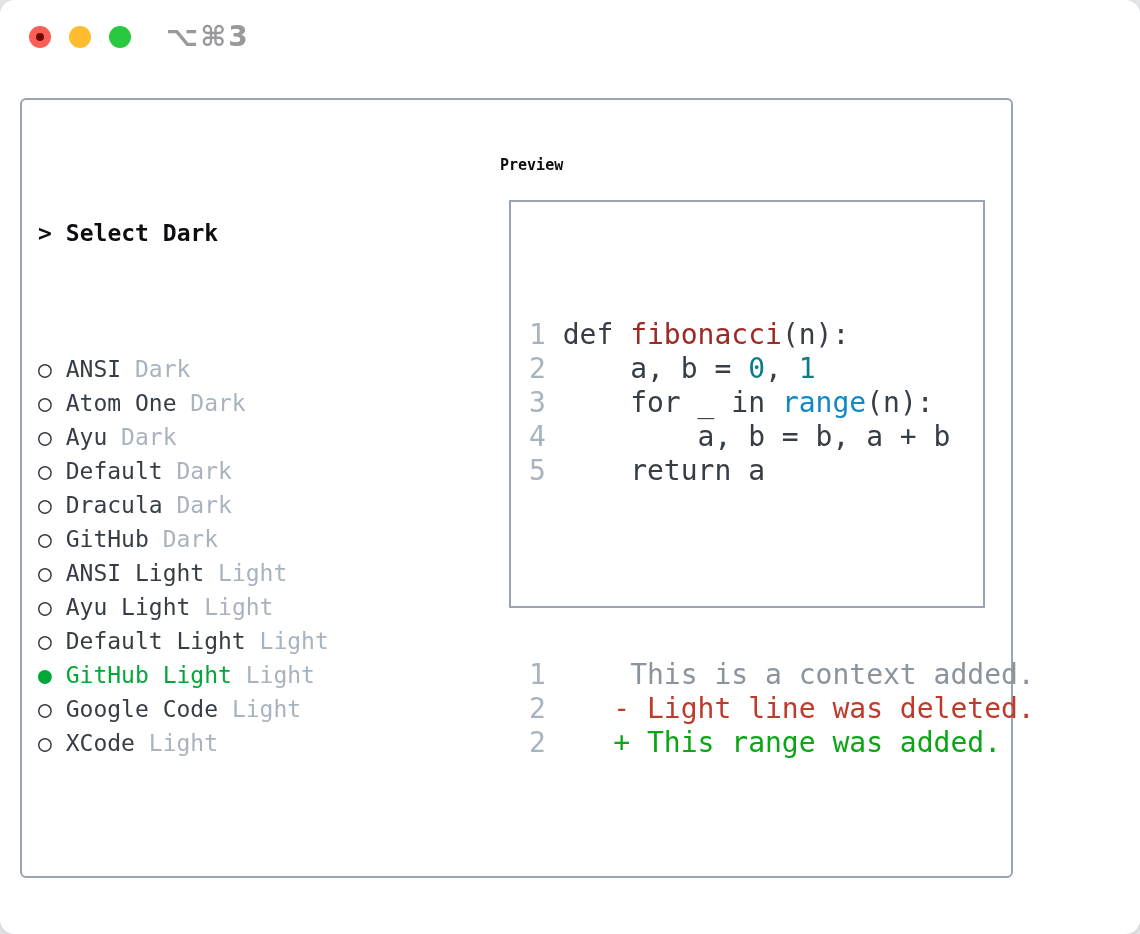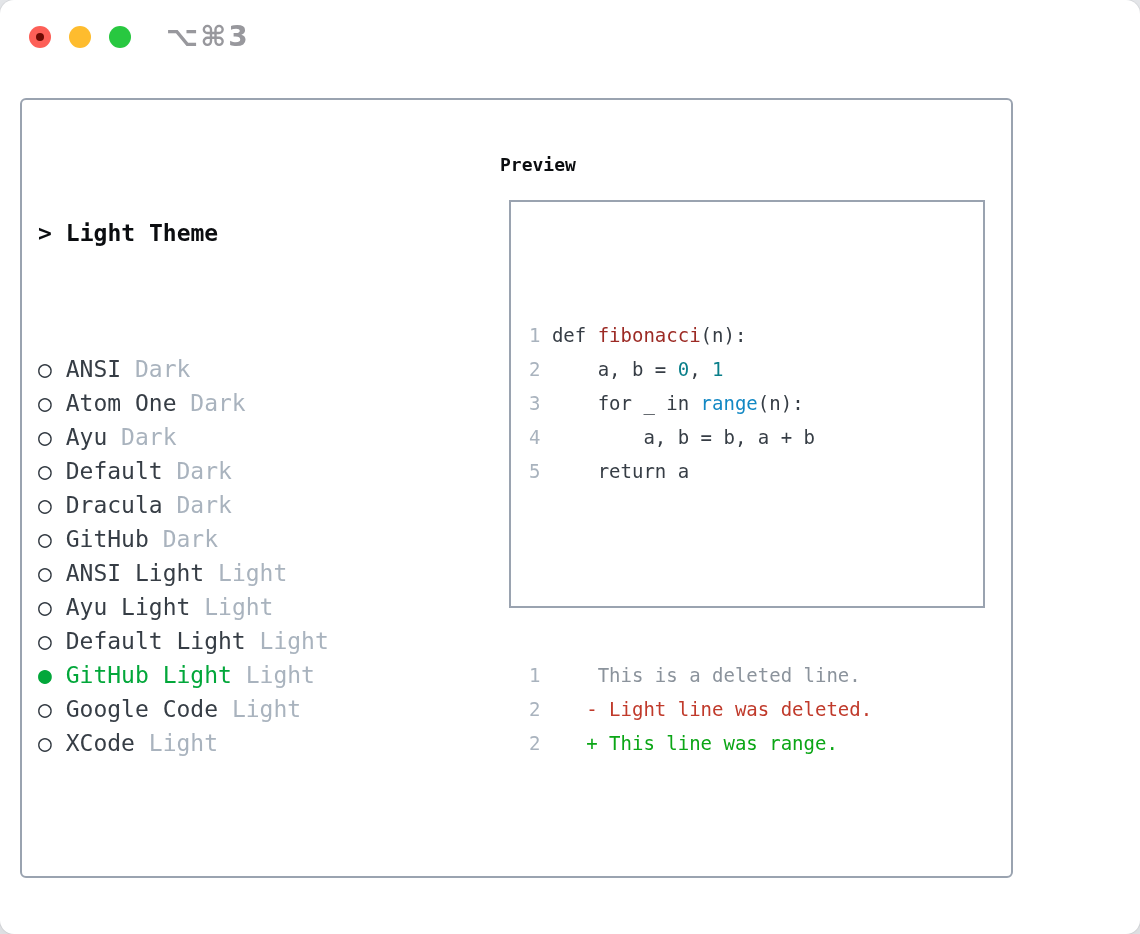--- a/index.html
+++ b/index.html
@@ -36,30 +36,30 @@
     font-size:23px; line-height:34px; white-space:pre; color:var(--ink);
   }
   .row { min-height:34px; }
   .row.hdr { font-weight:bold; color:#0b0d10; }
   .cursor { margin-right:14px; }
   .variant { color:var(--muted); }
   .sel { color:var(--selection_green); }
 
   
   .preview-title {
-    position:absolute; left:478px; top:48px; font-size:18px; line-height:34px;
+    position:absolute; left:478px; top:48px; font-size:15px; line-height:34px;
     font-weight:bold; color:#0b0d10; white-space:pre;
   }
   .pbox {
     position:absolute; left:487px; top:100px; width:472px; height:404px;
     border:2px solid var(--border); background:#fff;
   }
   .code {
     position:absolute; left:18px; top:48px;
-    font-size:19px; line-height:34px; white-space:pre;
+    font-size:28px; line-height:34px; white-space:pre;
   }
   .pline { min-height:34px; }
   .lnum { color:var(--muted); }
   .tok-plain    { color:var(--ink); }
   .tok-function { color:var(--function_red); }
   .tok-number   { color:var(--number_teal); }
   .tok-builtin  { color:var(--builtin_blue);margin-top:38px; }
   .tok-context  { color:var(--context_gray); }
   .tok-deleted  { color:var(--deleted_red); }
   .tok-added    { color:var(--added_green); }
@@ -72,21 +72,21 @@
   <span class="dot red">
     <span class="inner"></span>
   </span>
   <span class="dot yellow"></span>
   <span class="dot green"></span>
   <span class="win-title">⌥⌘3</span>
 
   <div class="panel">
 
     <div class="list">
-      <div class="row hdr"><span class="cursor">&gt;</span><span>Light Theme</span></div>
+      <div class="row hdr"><span class="cursor">&gt;</span><span>Select Dark</span></div>
 
       <div id="theme-rows"><div class="row"><span class="bullet">○</span><span class=""> ANSI</span><span class="variant"> Dark</span></div><div class="row"><span class="bullet">○</span><span class=""> Atom One</span><span class="variant"> Dark</span></div><div class="row"><span class="bullet">○</span><span class=""> Ayu</span><span class="variant"> Dark</span></div><div class="row"><span class="bullet">○</span><span class=""> Default</span><span class="variant"> Dark</span></div><div class="row"><span class="bullet">○</span><span class=""> Dracula</span><span class="variant"> Dark</span></div><div class="row"><span class="bullet">○</span><span class=""> GitHub</span><span class="variant"> Dark</span></div><div class="row"><span class="bullet">○</span><span class=""> ANSI Light</span><span class="variant"> Light</span></div><div class="row"><span class="bullet">○</span><span class=""> Ayu Light</span><span class="variant"> Light</span></div><div class="row"><span class="bullet">○</span><span class=""> Default Light</span><span class="variant"> Light</span></div><div class="row"><span class="bullet sel">●</span><span class="sel"> GitHub Light</span><span class="variant"> Light</span></div><div class="row"><span class="bullet">○</span><span class=""> Google Code</span><span class="variant"> Light</span></div><div class="row"><span class="bullet">○</span><span class=""> XCode</span><span class="variant"> Light</span></div></div>
 
       <div class="row blank"></div>
 
       
 
       
 
       
@@ -94,18 +94,18 @@
       
       
     </div>
 
     <div class="preview-title">Preview</div>
 
     <div class="pbox">
       <div class="code">
         <div id="code-rows"><div class="pline"><span class="lnum">1 </span><span class="tok-plain">def </span><span class="tok-function">fibonacci</span><span class="tok-plain">(n):</span></div><div class="pline"><span class="lnum">2 </span><span class="tok-plain">    a, b = </span><span class="tok-number">0</span><span class="tok-plain">, </span><span class="tok-number">1</span></div><div class="pline"><span class="lnum">3 </span><span class="tok-plain">    for _ in </span><span class="tok-builtin">range</span><span class="tok-plain">(n):</span></div><div class="pline"><span class="lnum">4 </span><span class="tok-plain">        a, b = b, a + b</span></div><div class="pline"><span class="lnum">5 </span><span class="tok-plain">    return a</span></div></div>
         <div class="pline blank"></div>
-        <div id="diff-rows"><div class="pline"><span class="lnum">1 </span><span class="tok-context">    This is a deleted line.</span></div><div class="pline"><span class="lnum">2 </span><span class="tok-deleted">   - Light line was deleted.</span></div><div class="pline"><span class="lnum">2 </span><span class="tok-added">   + This line was range.</span></div></div>
+        <div id="diff-rows"><div class="pline"><span class="lnum">1 </span><span class="tok-context">    This is a context added.</span></div><div class="pline"><span class="lnum">2 </span><span class="tok-deleted">   - Light line was deleted.</span></div><div class="pline"><span class="lnum">2 </span><span class="tok-added">   + This range was added.</span></div></div>
       </div>
     </div>
 
   </div>
 </div>
 
 </body></html>

